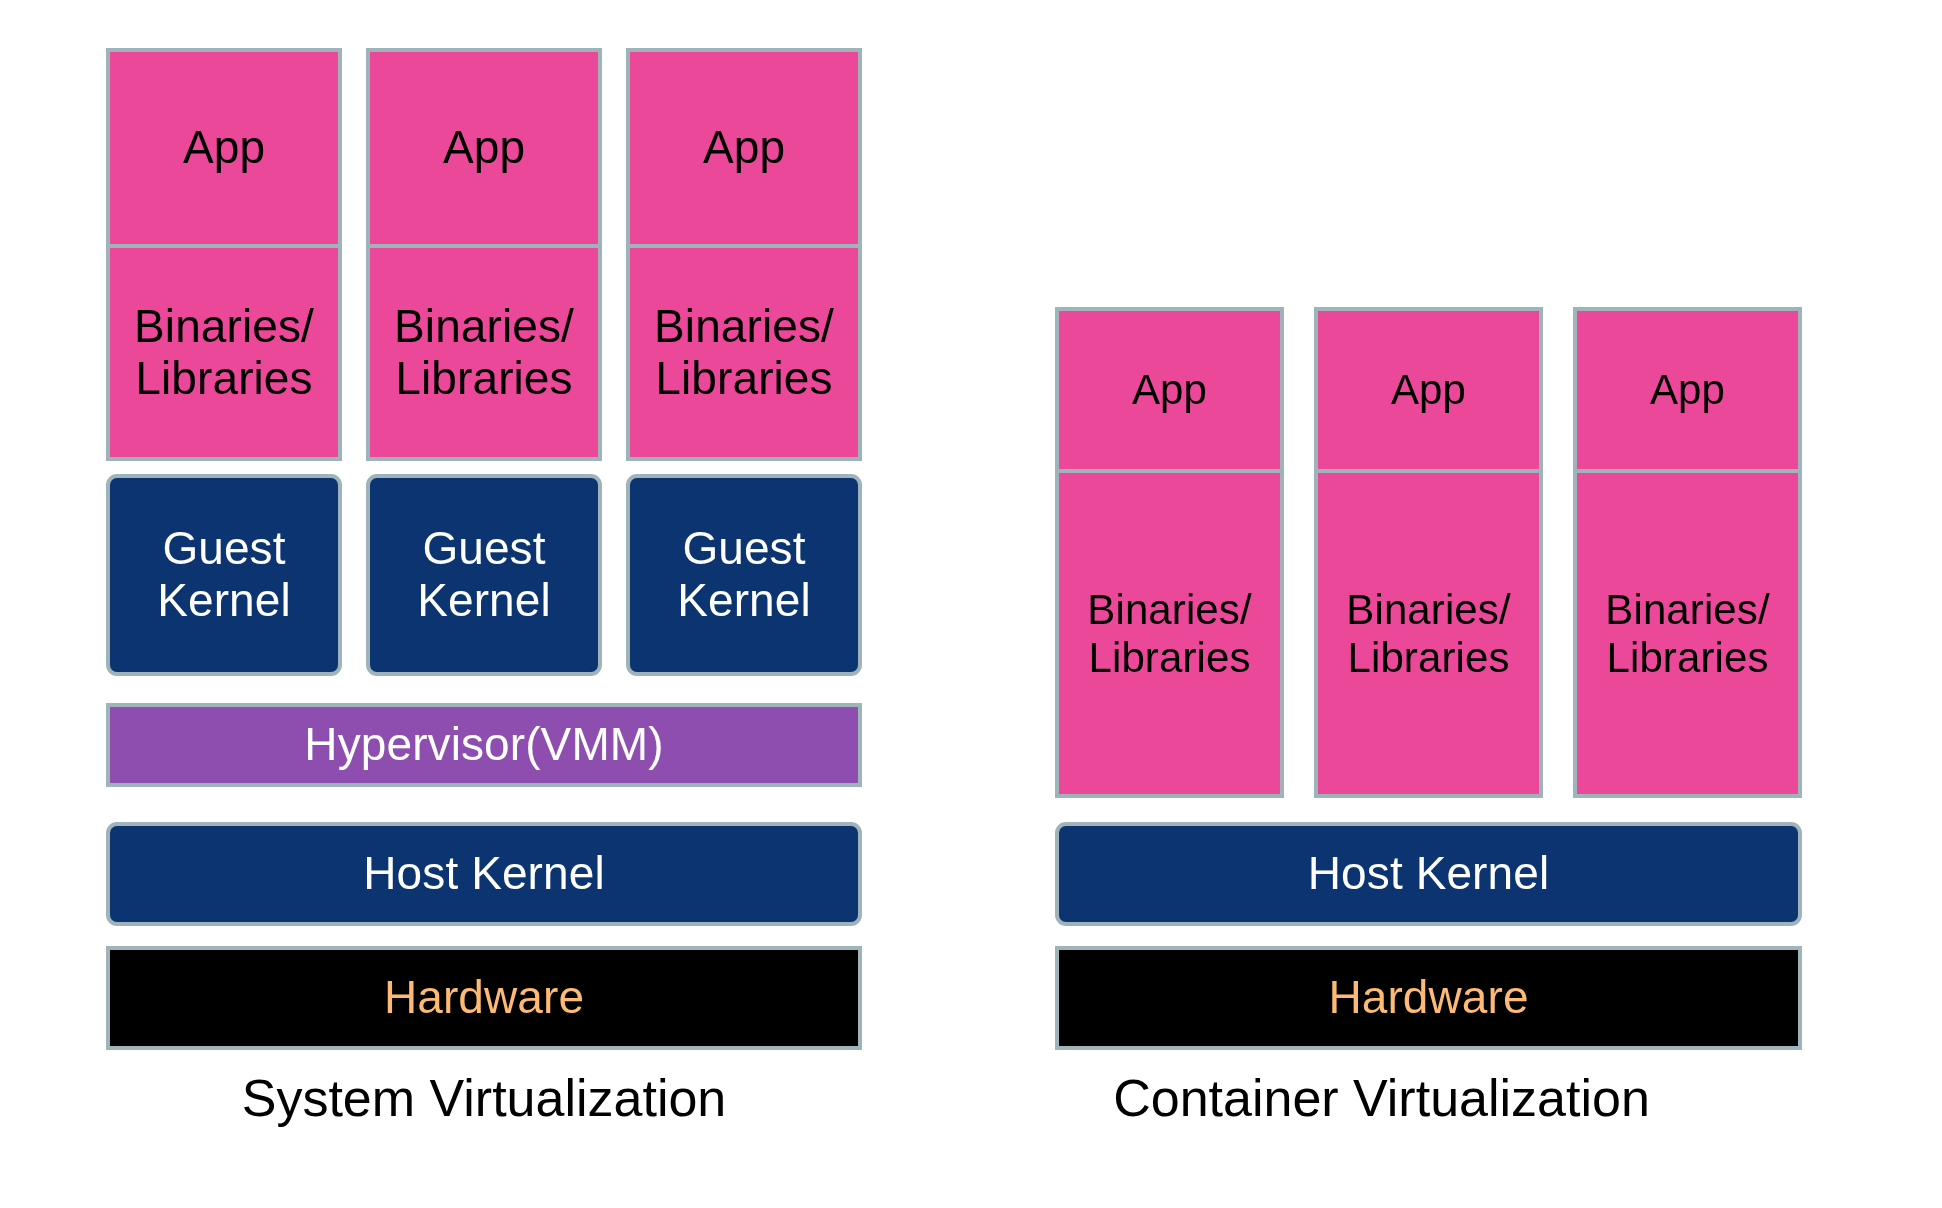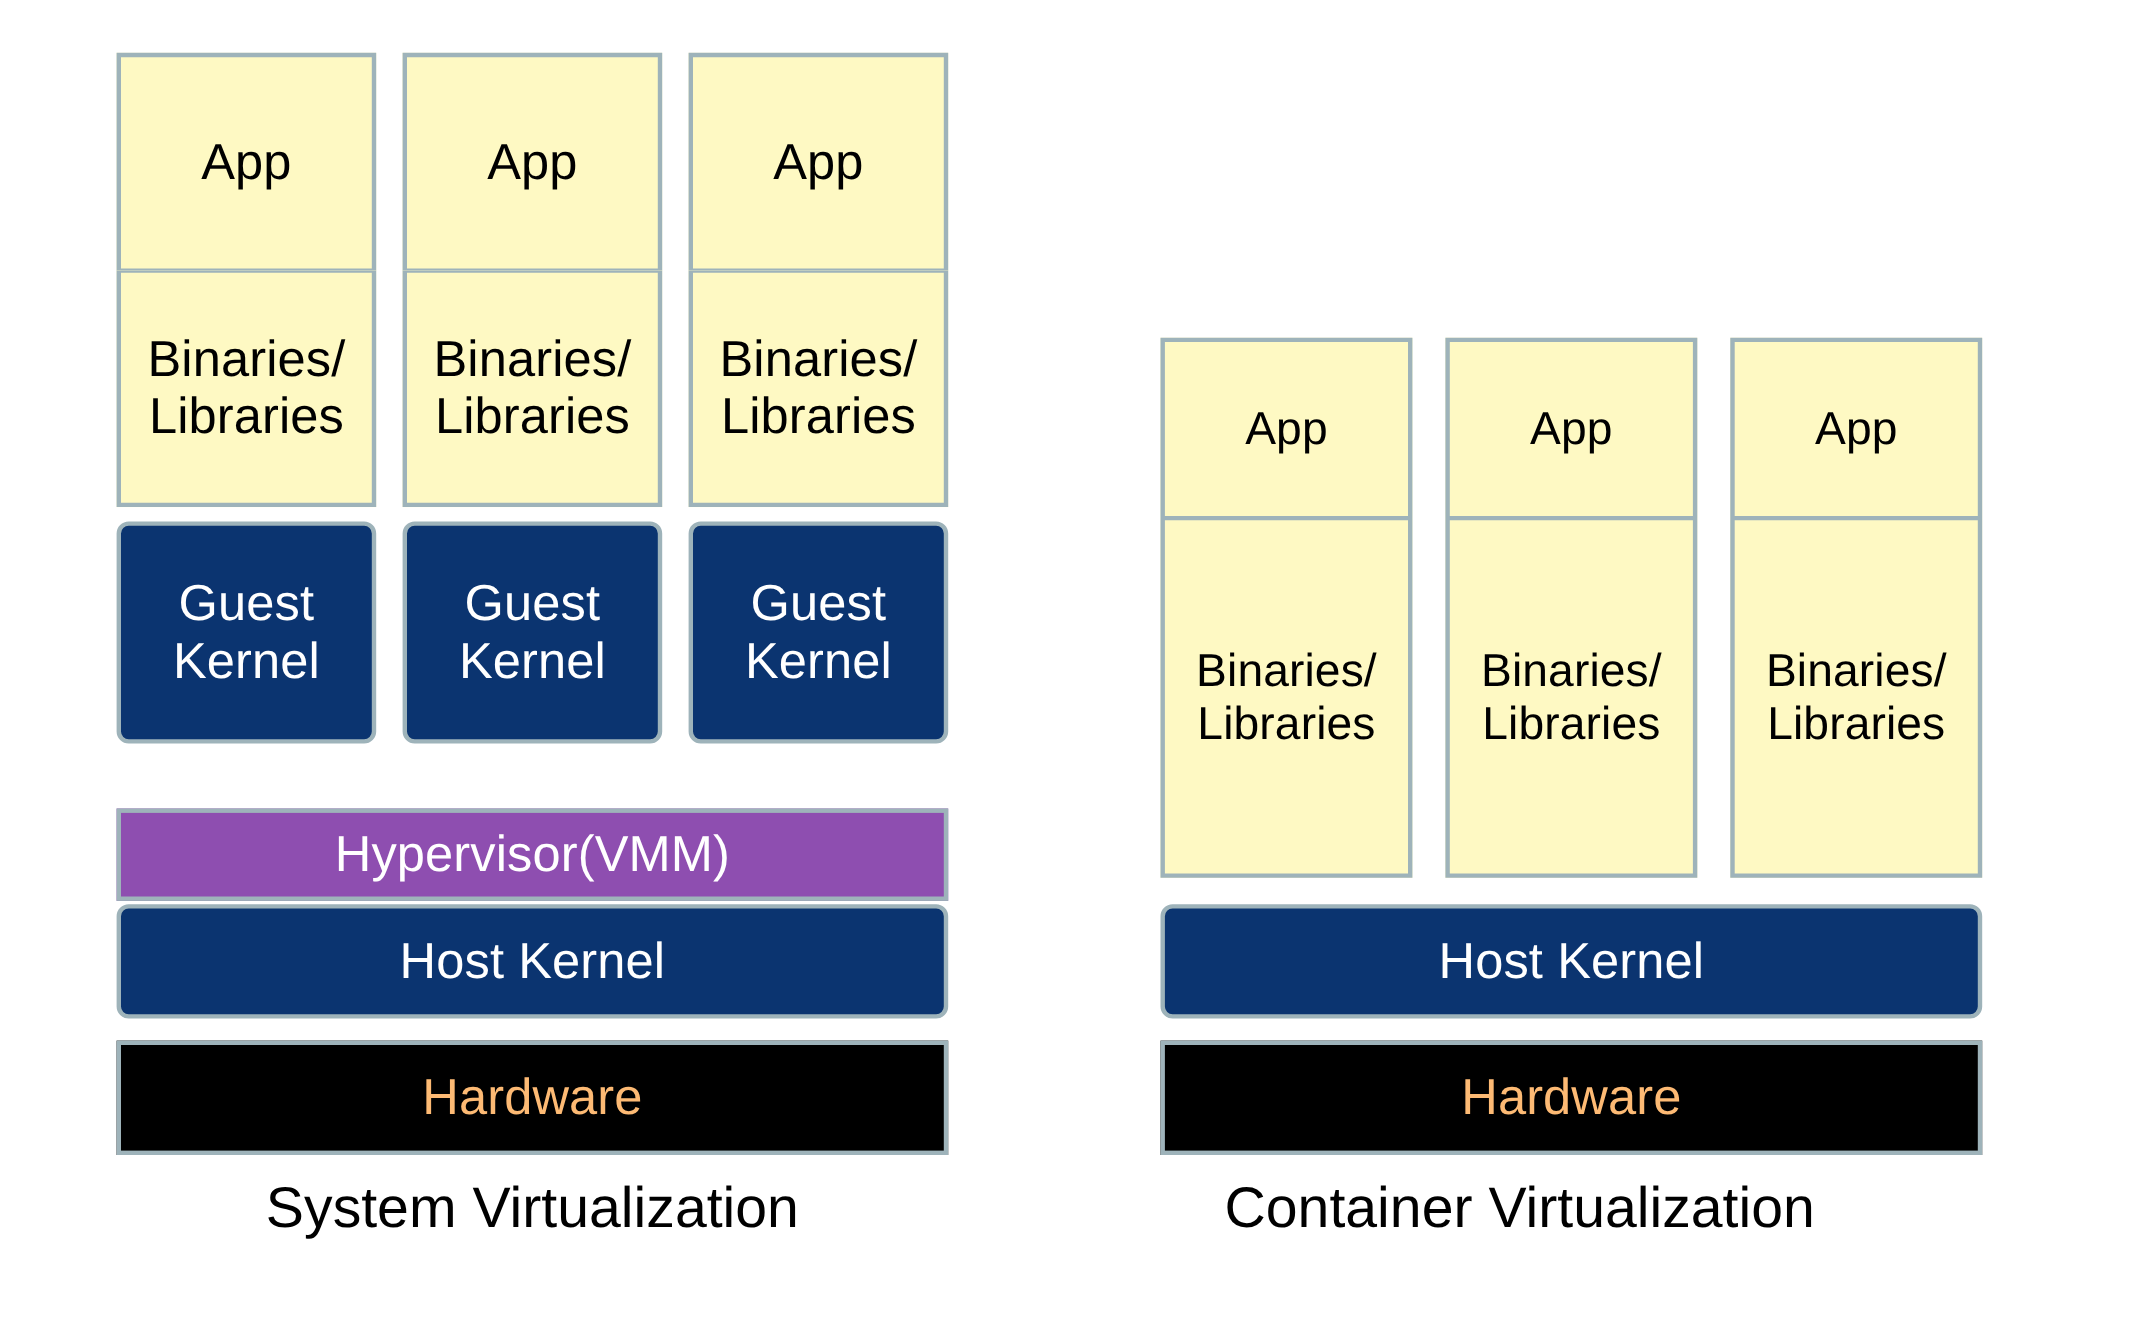--- a/index.html
+++ b/index.html
@@ -35,21 +35,21 @@
     line-height: 1.12;
     letter-spacing: 0.1px;
   }
 
   .box .label {
     display: block;
     white-space: pre-line;
   }
 
   
-  .fill-light  { background: #fef9c3; color: #000000; }
+  .fill-light  { background: #ec4899; color: #000000; }
   .fill-navy   { background: #0b3470; color: #ffffff; border-radius: 11px; }
   .fill-purple { background: #8e4eb0; color: #ffffff; }
   .fill-black  { background: #000000; color: #fdba74; }
 
   
   .cell-top    { border-bottom-width: 2px; }
   .cell-bottom { border-top-width: 2px; }
 
   
   .t-app    { font-size: 46px; }
@@ -105,21 +105,21 @@
     </div>
     <div class="box fill-light cell-bottom" style="left:626px; top:246px; width:236px; height:215px;">
       <span class="label t-bins">Binaries/
 Libraries</span>
     </div>
     <div class="box fill-navy" style="left:626px; top:474px; width:236px; height:202px;">
       <span class="label t-guest">Guest
 Kernel</span>
     </div>
 
-    <div class="box fill-purple" style="left:106px; top:735px; width:756px; height:84px;">
+    <div class="box fill-purple" style="left:106px; top:703px; width:756px; height:84px;">
       <span class="label t-band">Hypervisor(VMM)</span>
     </div>
     <div class="box fill-navy" style="left:106px; top:822px; width:756px; height:104px;">
       <span class="label t-band">Host Kernel</span>
     </div>
     <div class="box fill-black" style="left:106px; top:946px; width:756px; height:104px;">
       <span class="label t-band">Hardware</span>
     </div>
 
     <div class="caption" style="left:106px; top:1068px; width:756px;">

